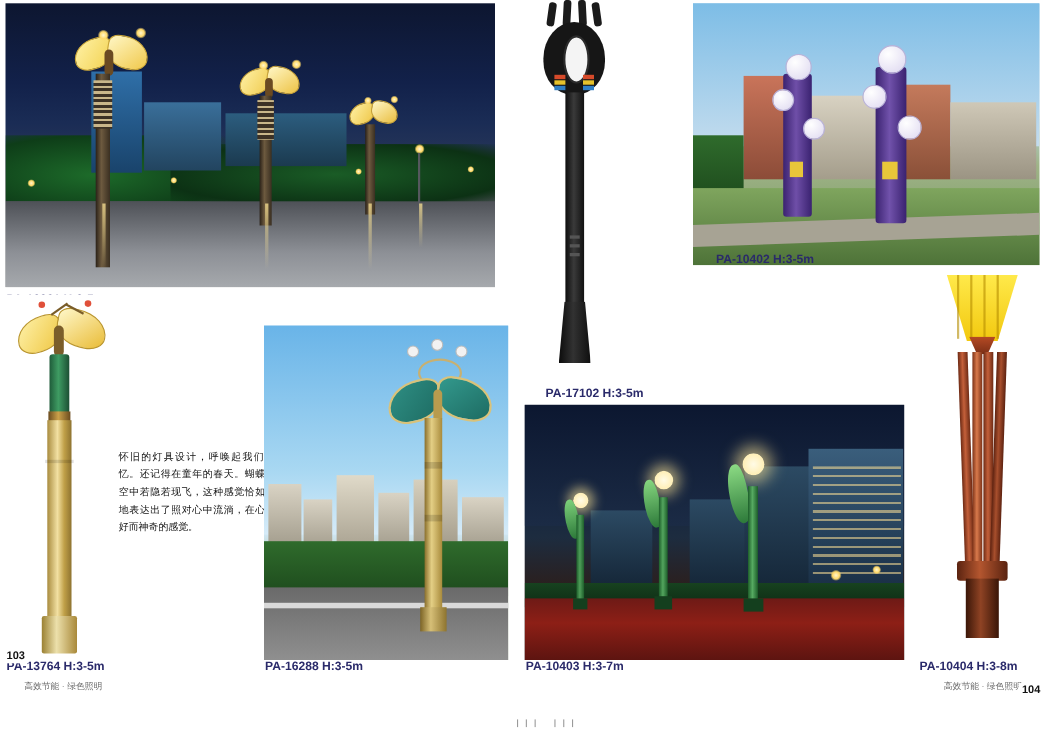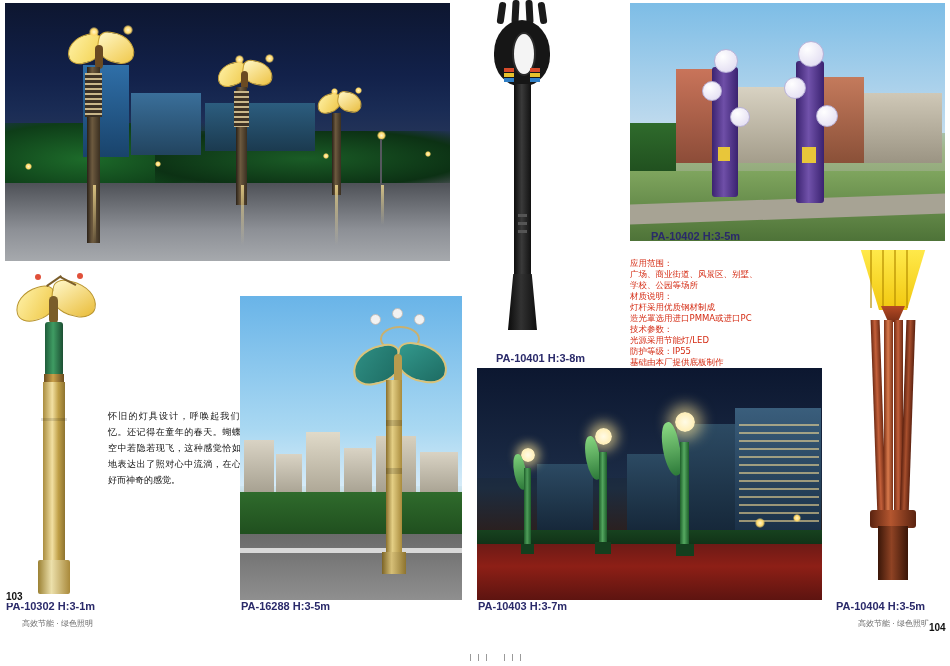--- a/index.html
+++ b/index.html
@@ -164,21 +164,21 @@
       <div style="position:absolute;left:20px;top:-4px;width:6px;height:6px;border-radius:50%;background:#e0503a;"></div>
       <div style="position:absolute;left:62px;top:-5px;width:6px;height:6px;border-radius:50%;background:#e0503a;"></div>
     </div>
     <div style="position:absolute;left:40px;top:54px;width:18px;height:54px;background:linear-gradient(90deg,#1f5c3a,#3f9c63 45%,#1c4f33);border-radius:3px;"></div>
     <div style="position:absolute;left:39px;top:106px;width:20px;height:10px;background:linear-gradient(90deg,#6b4b1e,#caa14a 45%,#6b4b1e);"></div>
     <div style="position:absolute;left:38px;top:114px;width:22px;height:180px;background:linear-gradient(90deg,#a98c3f,#f2e0a2 42%,#c0a048 70%,#8e7330);"></div>
     <div style="position:absolute;left:33px;top:292px;width:32px;height:34px;background:linear-gradient(90deg,#9b8133,#ece0ab 42%,#a9893a);border-radius:2px;"></div>
     <div style="position:absolute;left:36px;top:150px;width:26px;height:3px;background:rgba(0,0,0,.12);"></div>
   </div>
   <div class="caption" style="left:6px;top:600px;">
-    <span>PA-10302 H:3-1m</span>
+    <span>PA-13764 H:3-5m</span>
   </div>
 
   <div class="poem">怀旧的灯具设计，呼唤起我们的回忆。还记得在童年的春天。蝴蝶在云空中若隐若现飞，这种感觉恰如其分地表达出了照对心中流淌，在心中良好而神奇的感觉。</div>
 
   <div class="photo" id="ph-10303">
     <div class="sky"></div>
     <div class="city">
       <div class="b" style="left:4px;width:30px;height:66px;"></div>
       <div class="b" style="left:36px;width:26px;height:52px;"></div>
       <div class="b" style="left:66px;width:34px;height:74px;background:linear-gradient(180deg,#e0dac9,#a39c8b);"></div>
@@ -226,21 +226,21 @@
     <div style="position:absolute;left:60px;top:68px;width:10px;height:4px;background:#d64a2a;"></div>
     <div style="position:absolute;left:60px;top:73px;width:10px;height:4px;background:#e6c22c;"></div>
     <div style="position:absolute;left:60px;top:78px;width:10px;height:4px;background:#2f7fc6;"></div>
     <div style="position:absolute;left:44px;top:84px;width:17px;height:196px;background:linear-gradient(90deg,#0d0d0d,#3a3a3a 45%,#111);"></div>
     <div style="position:absolute;left:38px;top:274px;width:29px;height:56px;background:linear-gradient(90deg,#0b0b0b,#323232 45%,#0f0f0f);clip-path:polygon(18% 0,82% 0,100% 100%,0 100%);"></div>
     <div style="position:absolute;left:48px;top:214px;width:9px;height:3px;background:#555;"></div>
     <div style="position:absolute;left:48px;top:222px;width:9px;height:3px;background:#555;"></div>
     <div style="position:absolute;left:48px;top:230px;width:9px;height:3px;background:#555;"></div>
   </div>
   <div class="caption" style="left:496px;top:352px;">
-    <span>PA-10401 H:3-8m</span>
+    <span>PA-17102 H:3-5m</span>
   </div>
 
   <div class="photo" id="ph-10402">
     <div class="sky"></div>
     <div class="bldg" style="left:46px;width:54px;height:94px;"></div>
     <div class="bldg" style="left:100px;width:70px;height:76px;background:linear-gradient(180deg,#d8d2c2,#a49d8b);"></div>
     <div class="bldg" style="left:170px;width:64px;height:86px;background:linear-gradient(180deg,#c47a5c,#8a5038);"></div>
     <div class="bldg" style="left:234px;width:78px;height:70px;background:linear-gradient(180deg,#cfc8b7,#9b9483);"></div>
     <div style="position:absolute;left:0;top:120px;width:46px;height:60px;background:linear-gradient(180deg,#2f6b2c,#1d4a1c);"></div>
     <div class="lawn"></div>
@@ -259,32 +259,20 @@
       <div style="position:absolute;left:8px;top:-2px;width:24px;height:24px;border-radius:50%;background:radial-gradient(circle at 35% 30%,#ffffff,#dcd6ef);border:1px solid #b9b2d8;"></div>
       <div style="position:absolute;left:-6px;top:34px;width:20px;height:20px;border-radius:50%;background:radial-gradient(circle at 35% 30%,#ffffff,#ded8f0);border:1px solid #b9b2d8;"></div>
       <div style="position:absolute;left:26px;top:62px;width:20px;height:20px;border-radius:50%;background:radial-gradient(circle at 35% 30%,#ffffff,#ded8f0);border:1px solid #b9b2d8;"></div>
       <div style="position:absolute;left:12px;top:104px;width:14px;height:16px;background:#e8c63a;"></div>
     </div>
   </div>
   <div class="caption" style="left:631px;top:230px;margin-left:20px;">
     <span>PA-10402 H:3-5m</span>
   </div>
 
-  <div class="redspec">
-    <div class="row">应用范围：</div>
-    <div class="row">广场、商业街道、风景区、别墅、</div>
-    <div class="row">学校、公园等场所</div>
-    <div class="row">材质说明：</div>
-    <div class="row">灯杆采用优质钢材制成</div>
-    <div class="row">造光罩选用进口PMMA或进口PC</div>
-    <div class="row">技术参数：</div>
-    <div class="row">光源采用节能灯/LED</div>
-    <div class="row">防护等级：IP55</div>
-    <div class="row">基础由本厂提供底板制作</div>
-  </div>
 
   <div class="photo" id="ph-10403">
     <div class="sky"></div>
     <div class="bldg" style="left:200px;top:56px;width:60px;height:106px;"></div>
     <div class="bldg" style="left:258px;top:40px;width:86px;height:122px;background:linear-gradient(180deg,#3a5e7c,#1b3148);"></div>
     <div class="bldg" style="left:150px;top:86px;width:50px;height:76px;"></div>
     <div class="bldg" style="left:60px;top:96px;width:56px;height:66px;"></div>
     <div style="position:absolute;left:262px;top:56px;width:80px;height:104px;background:repeating-linear-gradient(180deg,rgba(255,226,150,.55) 0 2px,rgba(0,0,0,0) 2px 8px);"></div>
     <div class="green"></div>
     <div class="flowers"></div>
@@ -326,21 +314,21 @@
     <div style="position:absolute;left:34px;top:72px;width:38px;height:198px;">
       <div style="position:absolute;left:0px;top:0px;width:9px;height:196px;background:linear-gradient(90deg,#6d2a14,#c4603a 45%,#6d2a14);transform:skewX(2deg);"></div>
       <div style="position:absolute;left:10px;top:0px;width:9px;height:196px;background:linear-gradient(90deg,#7c3218,#d97a4c 45%,#7c3218);"></div>
       <div style="position:absolute;left:20px;top:0px;width:9px;height:196px;background:linear-gradient(90deg,#6d2a14,#c4603a 45%,#6d2a14);"></div>
       <div style="position:absolute;left:29px;top:0px;width:9px;height:196px;background:linear-gradient(90deg,#5d2210,#a84f2d 45%,#5d2210);transform:skewX(-2deg);"></div>
     </div>
     <div style="position:absolute;left:30px;top:262px;width:46px;height:18px;background:linear-gradient(90deg,#5a2310,#b4562f 45%,#5a2310);border-radius:3px;"></div>
     <div style="position:absolute;left:38px;top:278px;width:30px;height:54px;background:linear-gradient(90deg,#3a1608,#8f4324 45%,#3a1608);"></div>
   </div>
   <div class="caption" style="left:836px;top:600px;">
-    <span>PA-10404 H:3-5m</span>
+    <span>PA-10404 H:3-8m</span>
   </div>
 
   <div class="fbar"></div>
   <div class="fbar2"></div>
 
   <div style="position:absolute;left:3px;top:586px;">
     <span class="pgnum">103</span>
   </div>
   <div class="ftext" style="left:22px;">高效节能 · 绿色照明</div>
 

